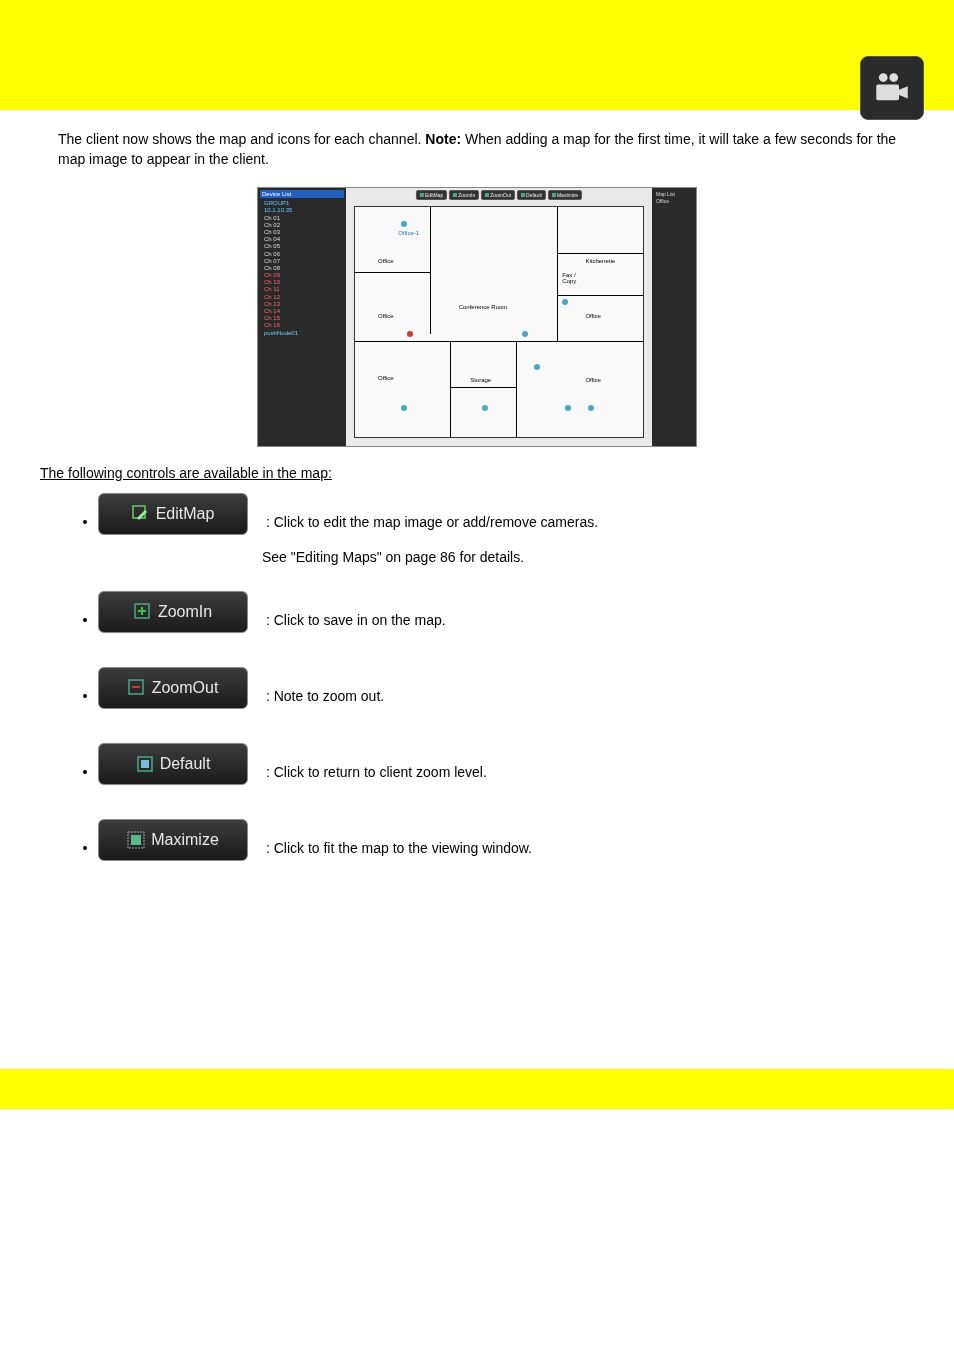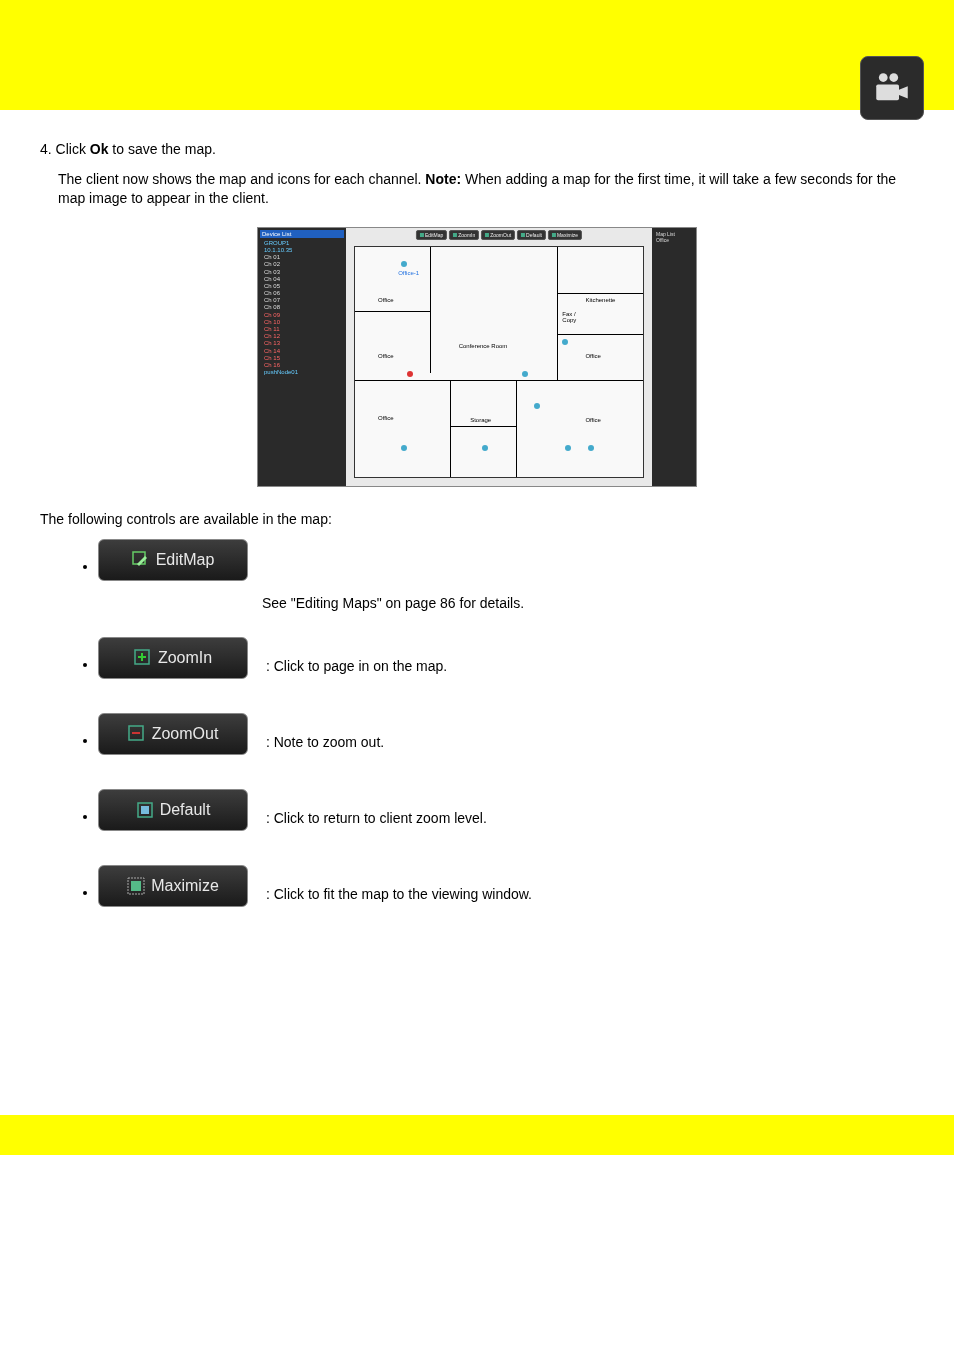--- a/index.html
+++ b/index.html
@@ -116,21 +116,22 @@
   .ss-right {
     width: 44px;
     background: #2a2a2a;
     font-size: 5px;
     color: #ddd;
     padding: 3px 2px;
   }
   .ss-right .mrow { padding:0 2px; line-height:1.3; white-space:nowrap; overflow:hidden; }
   .intro-line {
     font-size: 14px;
-    margin: 24px 0 20px 0;
+    margin: 18px 0 20px 0;
+    text-decoration: underline;
   }
   ul.buttons-list {
     list-style: disc;
     padding-left: 58px;
     margin: 0;
   }
   ul.buttons-list li {
     margin-bottom: 34px;
     font-size: 14px;
     position: relative;
@@ -177,23 +178,20 @@
       <circle cx="14" cy="12" r="5" fill="#ddd"></circle>
       <circle cx="26" cy="12" r="5" fill="#ddd"></circle>
       <rect x="6" y="20" width="26" height="18" rx="2" fill="#ddd"></rect>
       <path d="M32 26 L42 22 L42 36 L32 32 Z" fill="#ddd"></path>
     </svg>
   </div>
 </div>
 
 <div class="content">
 
-  <div class="step">
-    <span>4. Click </span><span class="bold">Ok</span><span> to save the map.</span>
-  </div>
 
   <div class="note">
     <span>The client now shows the map and icons for each channel. </span><span class="bold">Note: </span><span>When adding a map for the first time, it will take a few seconds for the map image to appear in the client.</span>
   </div>
 
   <div class="screenshot">
     <div class="ss-left">
       <div class="hdr">Device List</div>
       <div class="row blue">GROUP1</div>
       <div class="row blue">10.1.10.35</div>
@@ -287,35 +285,36 @@
         <span class="inner">
           <span class="ic">
             <svg viewBox="0 0 18 18">
                 <rect x="1" y="1" width="12" height="12" fill="none" stroke="#6c6" stroke-width="1.5"></rect>
                 <path d="M5 13 L13 5 L15 7 L7 15 Z" fill="#9e9"></path>
               </svg>
           </span>
           <span>EditMap</span>
         </span>
       </span>
+      <span class="li-text">: Click to edit the map image or add/remove cameras.</span>
       <span class="after-text">See "Editing Maps" on page 86 for details.</span>
     </li>
     <li>
       <span class="btn-pill">
         <span class="inner">
           <span class="ic">
             <svg viewBox="0 0 18 18">
                 <rect x="1" y="1" width="14" height="14" fill="none" stroke="#4a8" stroke-width="1.5"></rect>
                 <path d="M8 4v8M4 8h8" stroke="#3c3" stroke-width="2"></path>
               </svg>
           </span>
           <span>ZoomIn</span>
         </span>
       </span>
-      <span class="li-text">: Click to page in on the map.</span>
+      <span class="li-text">: Click to save in on the map.</span>
     </li>
     <li>
       <span class="btn-pill">
         <span class="inner">
           <span class="ic">
             <svg viewBox="0 0 18 18">
                 <rect x="1" y="1" width="14" height="14" fill="none" stroke="#4a8" stroke-width="1.5"></rect>
                 <path d="M4 8h8" stroke="#c33" stroke-width="2"></path>
               </svg>
           </span>

